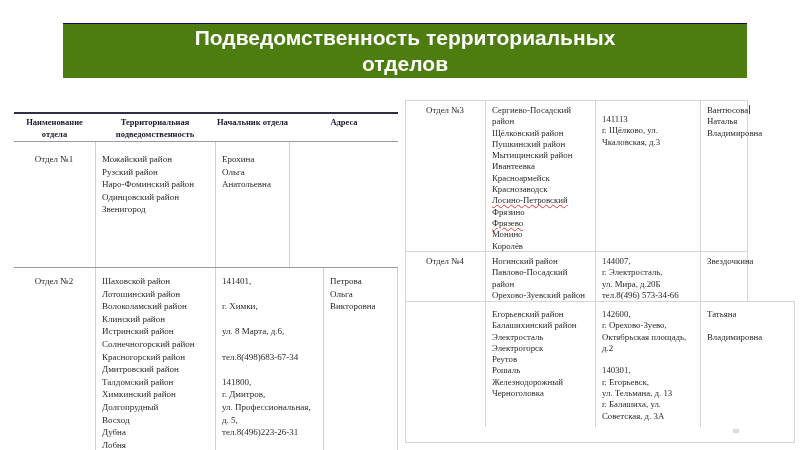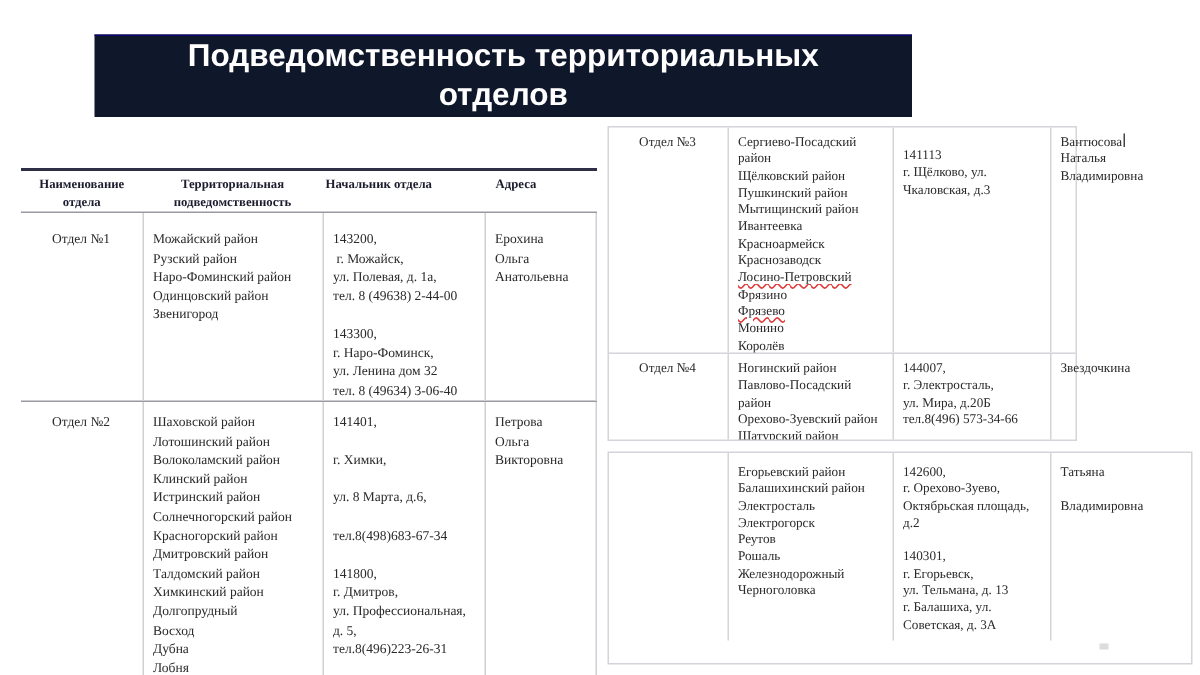--- a/index.html
+++ b/index.html
@@ -3,22 +3,22 @@
 <meta charset="utf-8">
 <style>
   html,body{margin:0;padding:0;background:#ffffff;}
   *{box-sizing:border-box;}
   .slide{
     position:relative;width:800px;height:450px;background:#ffffff;overflow:hidden;
     font-family:"Liberation Serif","DejaVu Serif",serif;color:#2a2a2a;
   }
   
   .title-banner{
-    position:absolute;left:63px;top:23px;width:545px;height:55px;
-    background:#0f172a;border-top:1px solid #0d0570;
+    position:absolute;left:63px;top:23px;width:684px;height:55px;
+    background:#4d7c0f;border-top:1px solid #0d0570;
     display:flex;align-items:center;justify-content:center;text-align:center;
   }
   .title-banner .title-text{
     font-family:"Liberation Sans","DejaVu Sans",sans-serif;
     font-weight:bold;font-size:21px;line-height:26px;color:#ffffff;
     width:480px;
   }
   
   .line{white-space:pre;}
   .wavy{text-decoration:underline;text-decoration-style:wavy;text-decoration-color:#e03a3a;text-decoration-thickness:1px;text-underline-offset:1px;}
@@ -39,21 +39,21 @@
   .lc2{width:120px;flex:none;}
   .lc3{width:108px;flex:none;}
   .lc4{width:75px;flex:none;}
   .ltable .bcell{overflow:hidden;padding:7px 3px 2px 6px;}
   .ltable .row1 .bcell{padding-top:11px;}
   .ltable .bcell.vline{border-left:1px solid #d0d0d6;}
   .ltable .bcell.rline{border-right:1px solid #d0d0d6;}
   .ltable .namecell{text-align:center;padding-left:2px;}
   
   .rtable{position:absolute;background:#ffffff;border:1px solid #d4d4da;font-size:8.8px;line-height:11.3px;}
-  .rt1{left:405px;top:84px;width:313px;}
+  .rt1{left:405px;top:100px;width:343px;}
   .rt2{left:405px;top:301px;width:390px;height:142px;}
   .rtable .brow{display:flex;}
   .rtable .row3{height:151px;border-bottom:1px solid #d4d4da;}
   .rtable .row4{height:57px;}
   .rtable .row5{height:125px;}
   .rc1{width:80px;flex:none;}
   .rc2{width:110px;flex:none;}
   .rc3{width:105px;flex:none;}
   .rc4{width:94px;flex:none;}
   .rtable .bcell{overflow:hidden;padding:4px 3px 2px 6px;border-right:1px solid #d4d4da;}
@@ -81,31 +81,20 @@
       <div class="hcell lc3">Адреса</div>
     </div>
     <div class="brow row1">
       <div class="bcell lc1 namecell">Отдел №1</div>
       <div class="bcell lc2 vline">
           <div class="line">Можайский район</div>
           <div class="line">Рузский район</div>
           <div class="line">Наро-Фоминский район</div>
           <div class="line">Одинцовский район</div>
           <div class="line">Звенигород</div>
-        </div>
-      <div class="bcell lc3 vline">
-          <div class="line">143200,</div>
-          <div class="line"> г. Можайск,</div>
-          <div class="line">ул. Полевая, д. 1а,</div>
-          <div class="line">тел. 8 (49638) 2-44-00</div>
-          <div class="line">&nbsp;</div>
-          <div class="line">143300,</div>
-          <div class="line">г. Наро-Фоминск,</div>
-          <div class="line">ул. Ленина дом 32</div>
-          <div class="line">тел. 8 (49634) 3-06-40</div>
         </div>
       <div class="bcell lc4 vline rline">
           <div class="line">Ерохина</div>
           <div class="line">Ольга</div>
           <div class="line">Анатольевна</div>
         </div>
     </div>
     <div class="brow row2">
       <div class="bcell lc1 namecell">Отдел №2</div>
       <div class="bcell lc2 vline">

